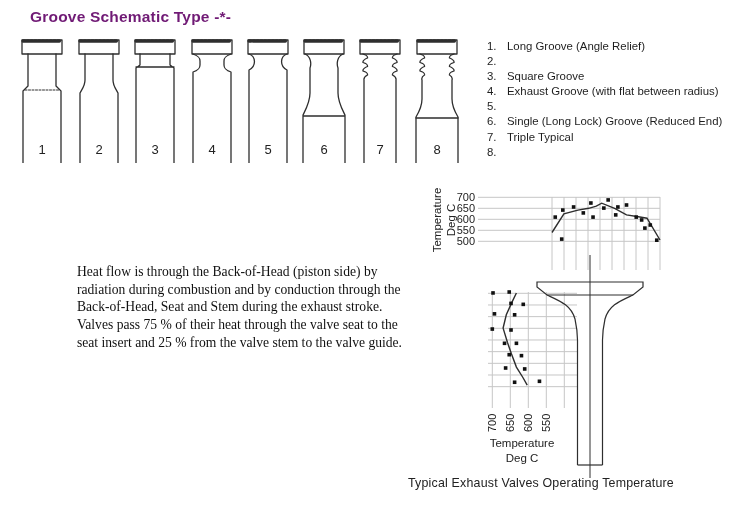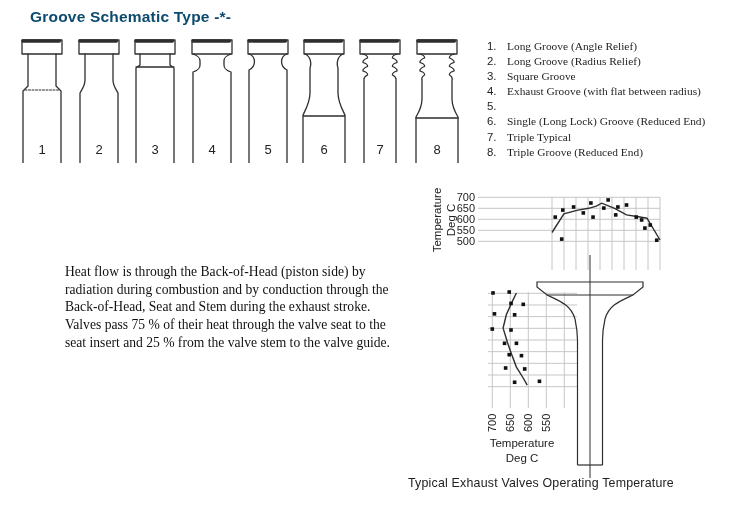--- a/index.html
+++ b/index.html
@@ -1,29 +1,29 @@
 <!DOCTYPE html>
 <html><head>
 <meta charset="utf-8">
 <style>
   html,body{margin:0;padding:0;background:#fff;}
   .page{position:relative;width:742px;height:511px;background:#fff;overflow:hidden;
         font-family:"Liberation Sans",sans-serif;color:#222;}
   .title{position:absolute;left:30px;top:8px;font-size:15.5px;font-weight:bold;
-         letter-spacing:.2px;color:#0c4a6e;}
+         letter-spacing:.2px;color:#701a75;}
   .schematic{position:absolute;top:37px;}
   .ink path{fill:none;stroke:#2e2e2e;stroke-width:1.3;stroke-linejoin:round;stroke-linecap:round;}
   .ink path.hatch{stroke-width:3.4;stroke-dasharray:2.2 1.6;}
   .ink path.dash{stroke-width:1;stroke-dasharray:2 1.5;}
   .schematic-num{font-family:"Liberation Sans",sans-serif;font-size:13px;fill:#222;text-anchor:middle;}
   .groove-list{position:absolute;left:487px;top:39px;font-size:11.4px;line-height:15.1px;color:#1e1e1e;}
   .groove-row{display:flex;}
   .groove-row .marker{width:15px;flex:0 0 15px;}
-  .groove-row .lbl{padding-left:5px;white-space:nowrap;font-family:Liberation Serif, serif;}
-  .heat-paragraph{position:absolute;left:65px;top:263px;width:327px;
+  .groove-row .lbl{padding-left:5px;white-space:nowrap;}
+  .heat-paragraph{position:absolute;left:77px;top:263px;width:327px;
         font-family:"Liberation Serif",serif;font-size:13.6px;line-height:17.7px;color:#111;}
   .chart-wrap{position:absolute;left:400px;top:180px;width:342px;height:331px;}
   .chart-wrap svg{position:absolute;left:0;top:0;}
   .fig-caption{position:absolute;left:408px;top:476px;width:334px;font-size:12.4px;color:#222;
         white-space:nowrap;letter-spacing:.2px;}
   text.tick{font-family:"Liberation Sans",sans-serif;font-size:11px;fill:#222;}
   text.axis{font-family:"Liberation Sans",sans-serif;font-size:11.5px;fill:#222;}
 </style>
 </head>
 <body>
@@ -108,21 +108,20 @@
     <text class="schematic-num" x="23" y="117">8</text>
   </svg>
 
   <div class="groove-list">
     <div class="groove-row">
         <span class="marker">1.</span>
         <span class="lbl">Long Groove (Angle Relief)</span>
       </div>
     <div class="groove-row">
         <span class="marker">2.</span>
-        <span class="lbl">Long Groove (Radius Relief)</span>
       </div>
     <div class="groove-row">
         <span class="marker">3.</span>
         <span class="lbl">Square Groove</span>
       </div>
     <div class="groove-row">
         <span class="marker">4.</span>
         <span class="lbl">Exhaust Groove (with flat between radius)</span>
       </div>
     <div class="groove-row">
@@ -131,21 +130,20 @@
     <div class="groove-row">
         <span class="marker">6.</span>
         <span class="lbl">Single (Long Lock) Groove (Reduced End)</span>
       </div>
     <div class="groove-row">
         <span class="marker">7.</span>
         <span class="lbl">Triple Typical</span>
       </div>
     <div class="groove-row">
         <span class="marker">8.</span>
-        <span class="lbl">Triple Groove (Reduced End)</span>
       </div>
   </div>
 
   <div class="heat-paragraph">Heat flow is through the Back-of-Head (piston side) by radiation during combustion and by conduction through the Back-of-Head, Seat and Stem during the exhaust stroke. Valves pass 75 % of their heat through the valve seat to the seat insert and 25 % from the valve stem to the valve guide.</div>
 
   <div class="chart-wrap">
     <svg id="temp-chart" width="342" height="331" viewBox="0 0 342 331">
         <line x1="78" y1="17.3" x2="260" y2="17.3" stroke="#c6c6c6" stroke-width="1"></line>
         <text x="75" y="21.1" text-anchor="end" class="tick">700</text>
         <line x1="78" y1="28.3" x2="260" y2="28.3" stroke="#c6c6c6" stroke-width="1"></line>

